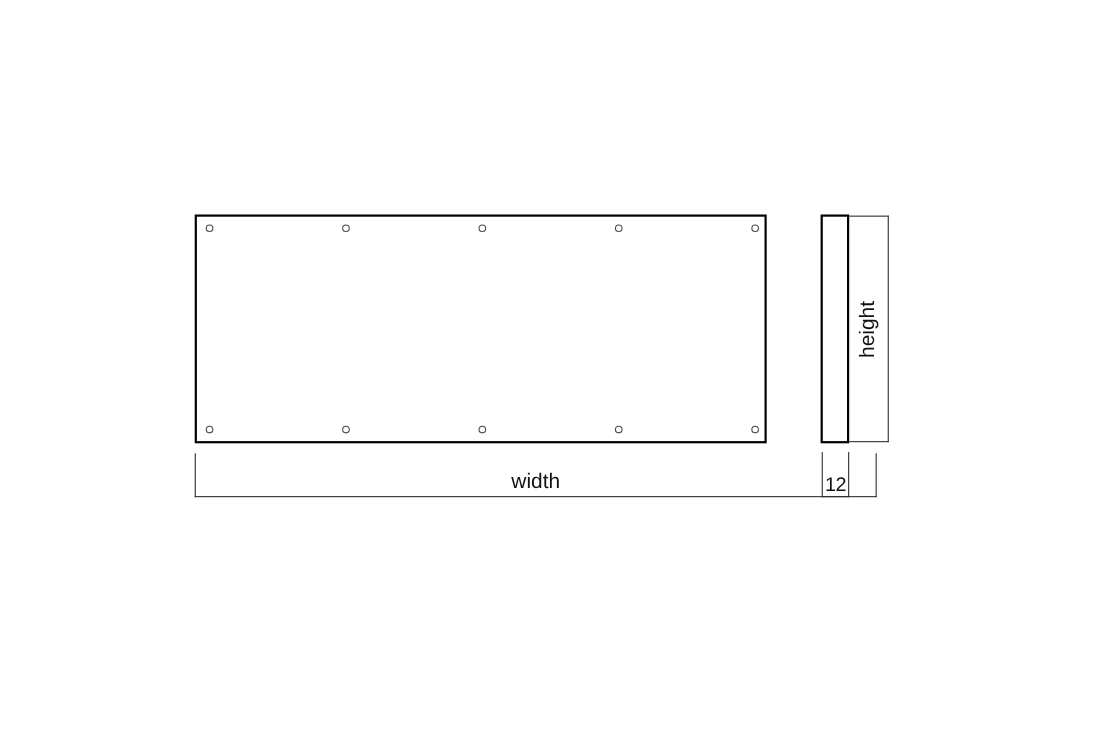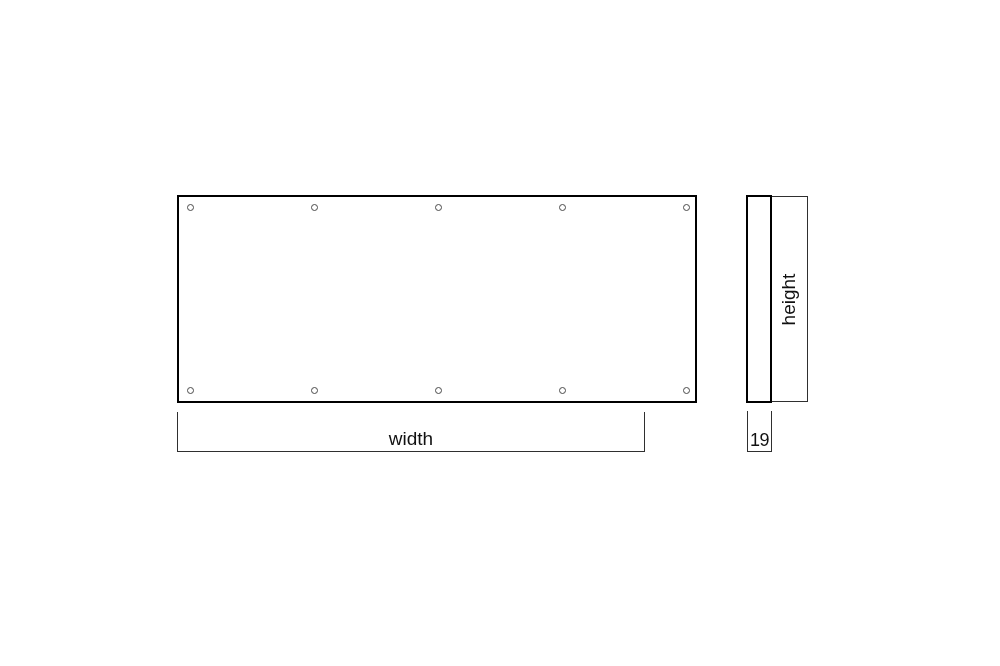--- a/index.html
+++ b/index.html
@@ -67,21 +67,21 @@
     transform: rotate(-90deg);
     white-space: nowrap;
     font-size: 19px;
     line-height: 1;
   }
   
   .width-bracket {
     position: absolute;
     left: 177px;
     top: 412px;
-    width: 468px;
+    width: 620px;
     height: 40px;
     box-sizing: border-box;
     border-left: 1px solid #2f2f2f;
     border-right: 1px solid #2f2f2f;
     border-bottom: 1px solid #2f2f2f;
     display: flex;
     align-items: flex-end;
     justify-content: center;
   }
   .width-bracket .dim-label {
@@ -137,16 +137,16 @@
 
   <div class="height-bracket">
     <span class="dim-label">height</span>
   </div>
 
   <div class="width-bracket">
     <span class="dim-label">width</span>
   </div>
 
   <div class="thickness-bracket">
-    <span class="dim-label">19</span>
+    <span class="dim-label">12</span>
   </div>
 
 </div>
 
 </body></html>

